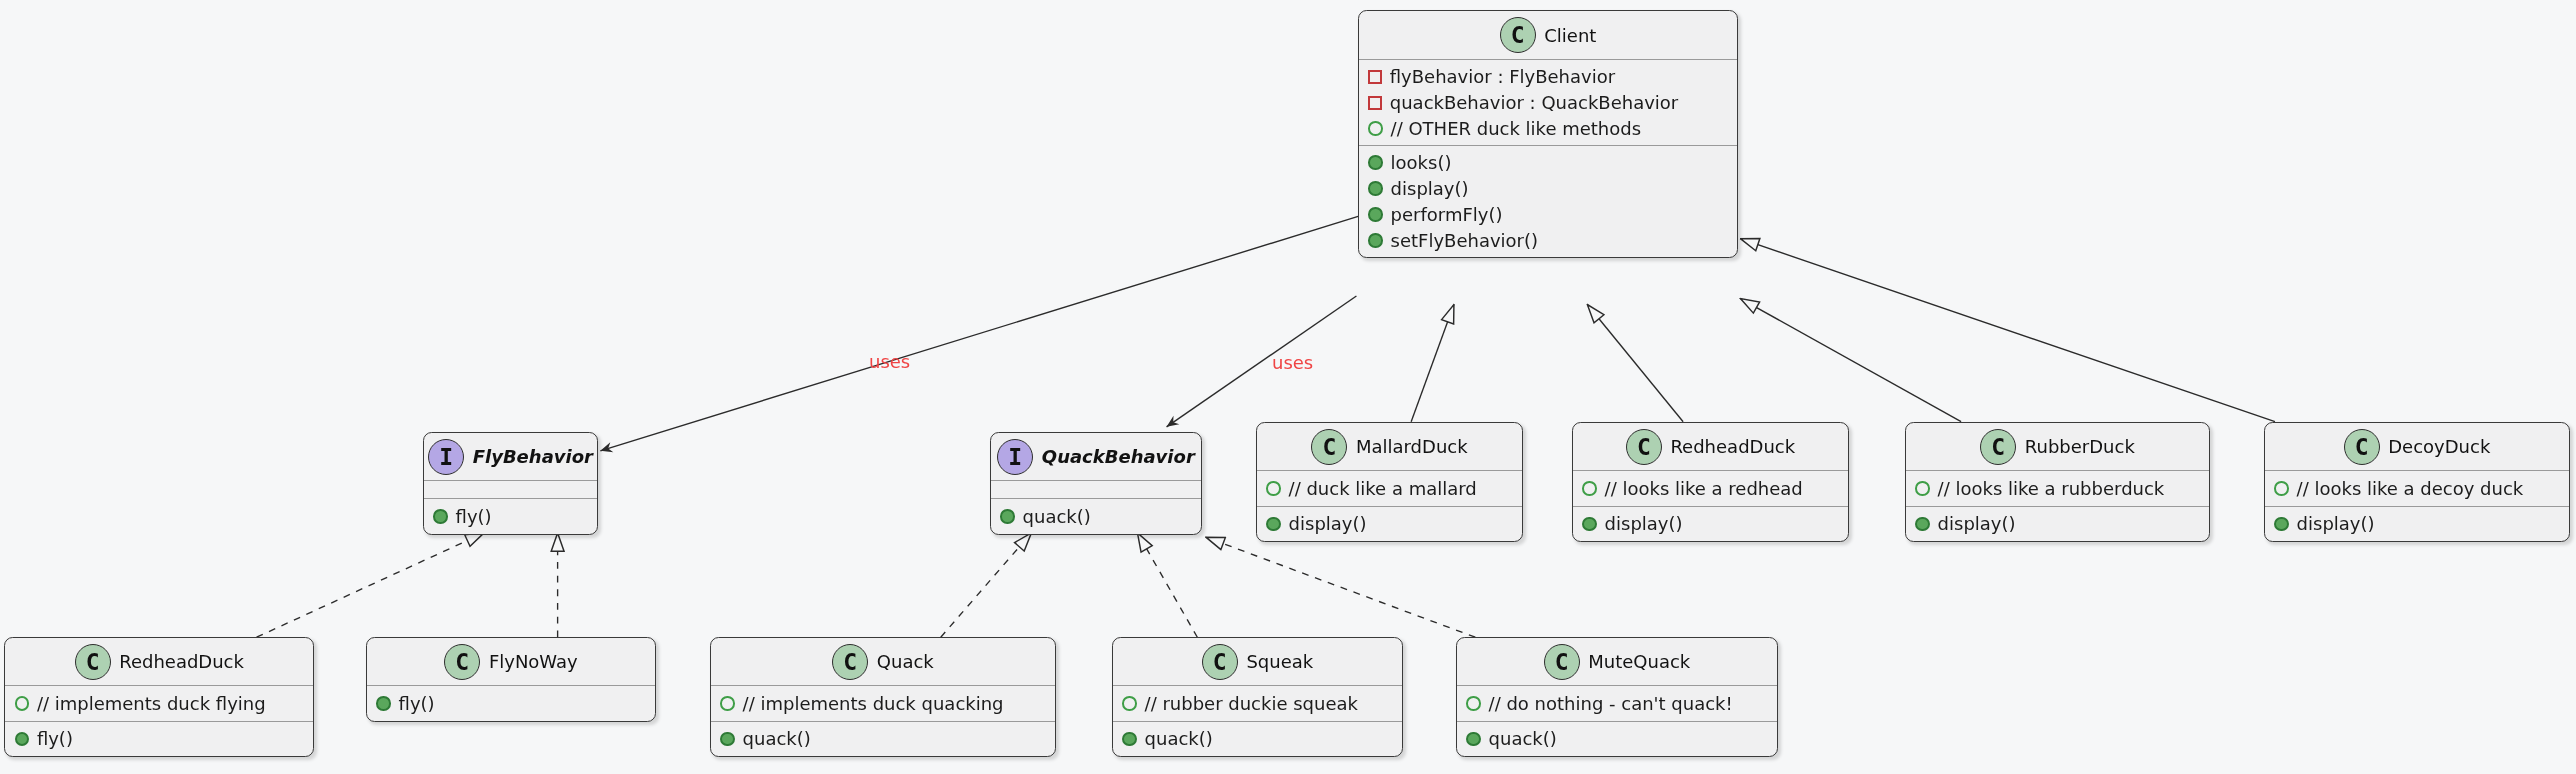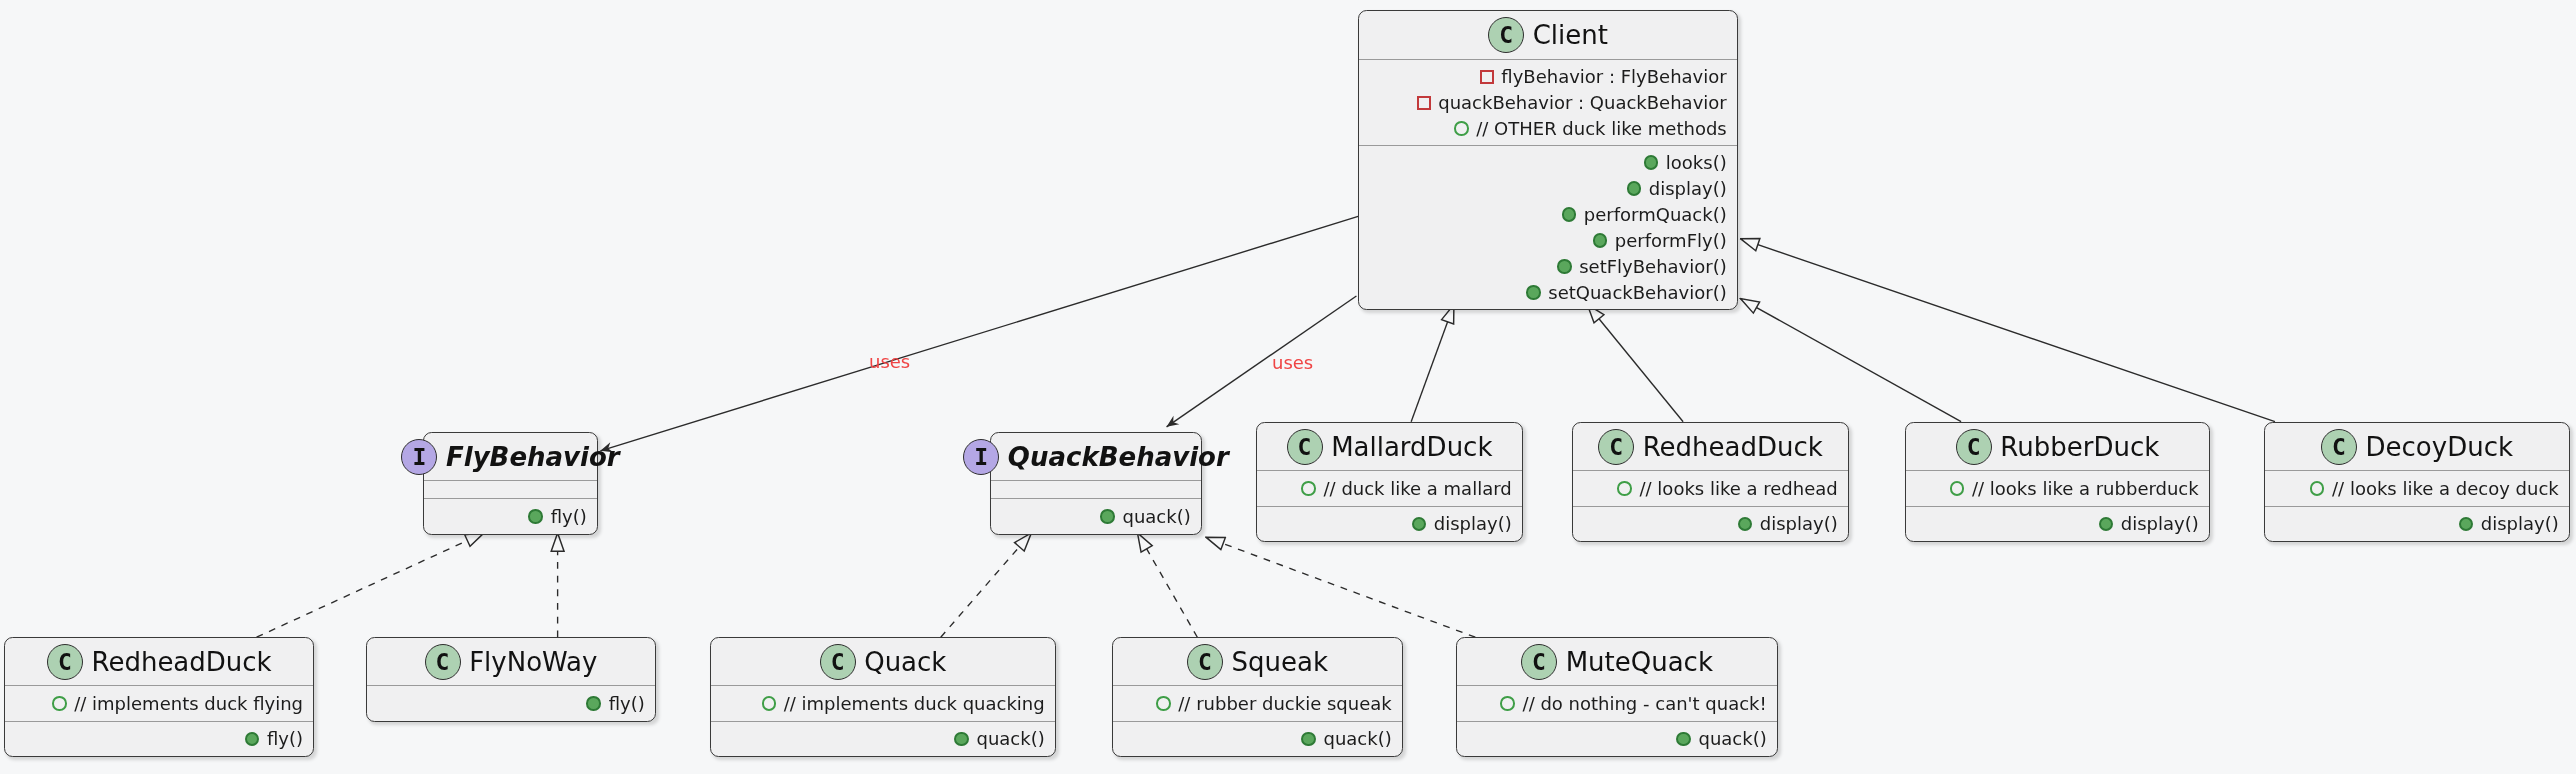--- a/index.html
+++ b/index.html
@@ -39,38 +39,37 @@
     border:1.7px solid #2f2f2f;
     box-sizing:border-box;
     display:flex;align-items:center;justify-content:center;
     font-family:"DejaVu Sans Mono","Liberation Mono",monospace;
     font-weight:bold;font-size:23px;color:#111;
     flex:0 0 auto;
   }
   .spot-class{background:#add1b2;}
   .spot-interface{background:#b4a7e5;}
   .title-text{
-    font-size:26px;color:#121212;
+    font-size:18px;color:#121212;
     white-space:nowrap;
   }
   .title-text.it{font-style:italic;font-weight:bold;}
   .sect{
     padding:3.4px 0;
     border-bottom:0.9px solid #9a9a9a;
   }
   .sect:last-child{border-bottom:none;}
   .sect.one{padding:4.3px 0;}
   .sect.empty{height:17px;padding:0;}
   .member{
     display:flex;align-items:center;gap:7.7px;
     padding:0 10.3px 0 9.4px;
     height:26px;
     font-size:18px;color:#1c1c1c;
     white-space:nowrap;
-    justify-content:flex-end;
   }
   .vis{flex:0 0 auto;box-sizing:border-box;display:inline-block;}
   .vis-field-private{
     width:13.7px;height:13.7px;
     border:2.2px solid #c2393b;
     background:transparent;
   }
   .vis-field-public{
     width:14.5px;height:14.5px;border-radius:50%;
     border:2.2px solid #3f9e47;
@@ -144,33 +143,25 @@
       <div class="member">
           <span class="vis vis-method-public"></span>
           <span>looks()</span>
         </div>
       <div class="member">
           <span class="vis vis-method-public"></span>
           <span>display()</span>
         </div>
       <div class="member">
           <span class="vis vis-method-public"></span>
-          <span>performQuack()</span>
-        </div>
-      <div class="member">
-          <span class="vis vis-method-public"></span>
           <span>performFly()</span>
         </div>
       <div class="member">
           <span class="vis vis-method-public"></span>
           <span>setFlyBehavior()</span>
-        </div>
-      <div class="member">
-          <span class="vis vis-method-public"></span>
-          <span>setQuackBehavior()</span>
         </div>
     </div>
   </div>
 
   <div class="uml-box" style="left:423px;top:432px;width:175px;">
     <div class="uml-title">
       <span class="spot spot-interface">I</span>
       <span class="title-text it">FlyBehavior</span>
     </div>
     <div class="sect empty"></div>

